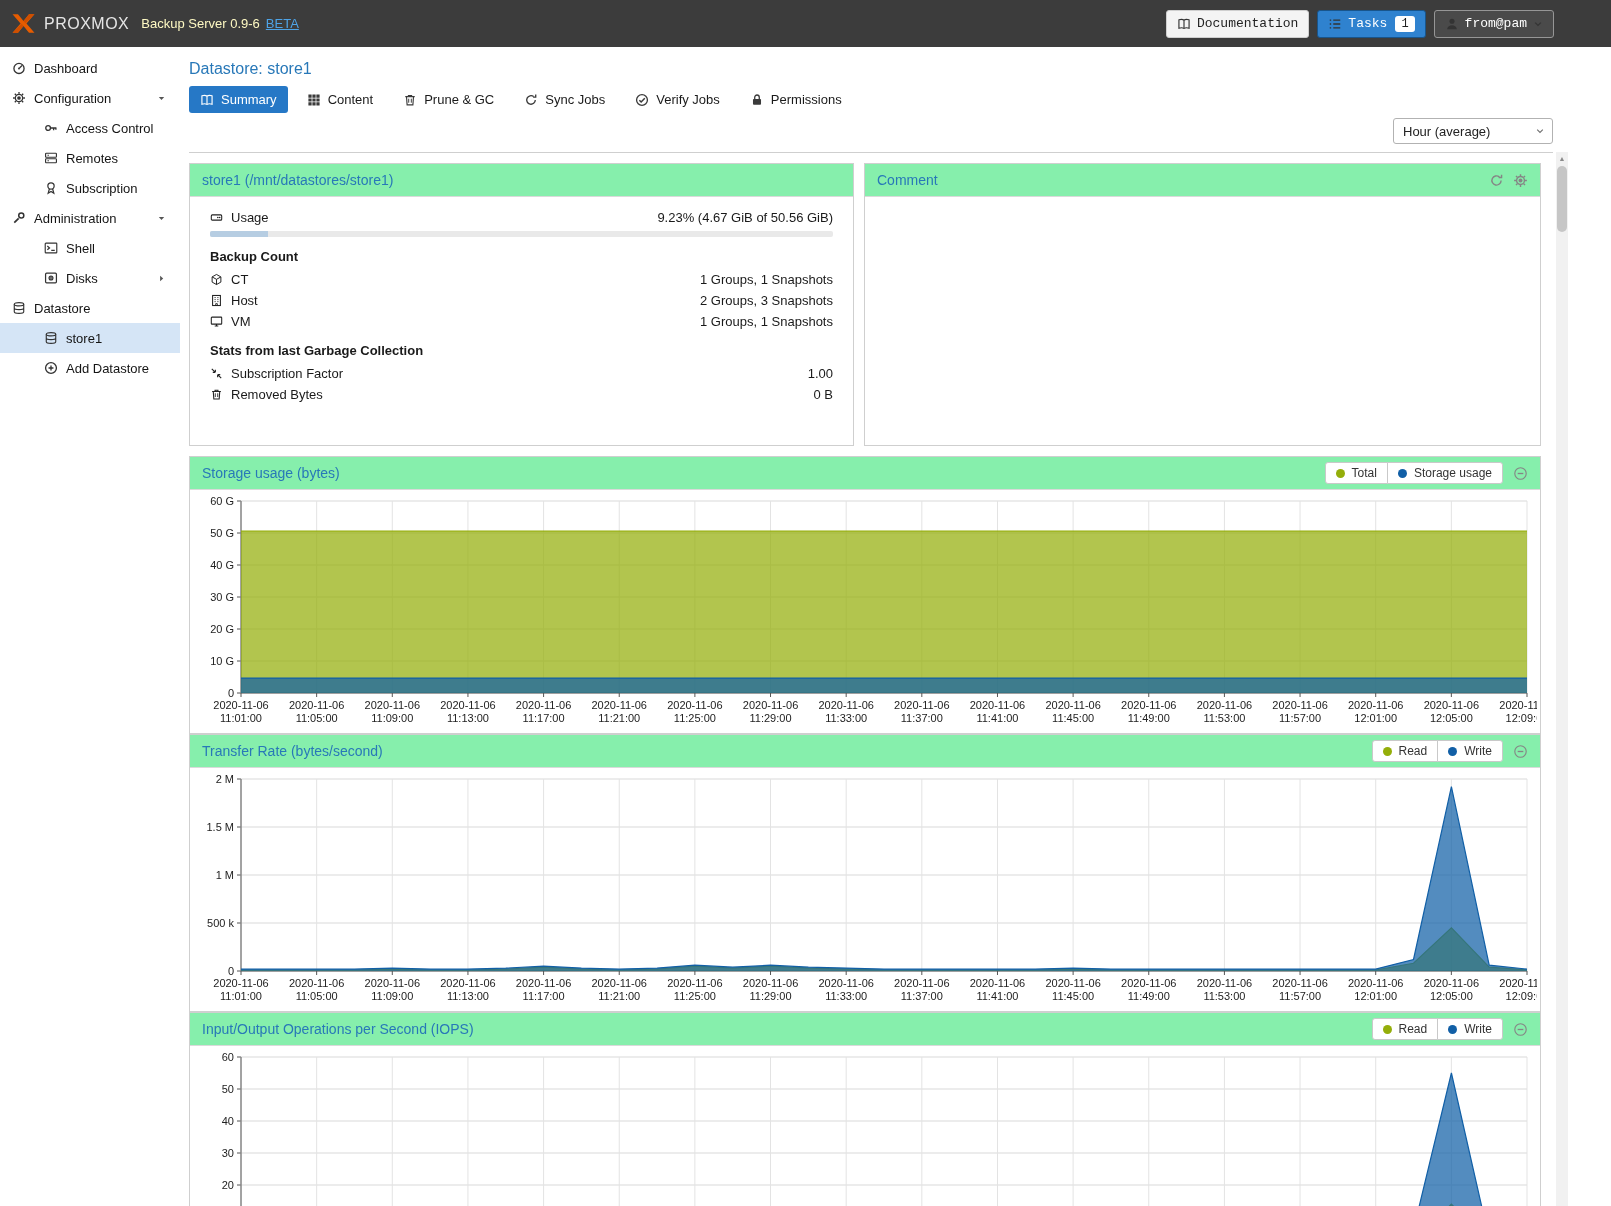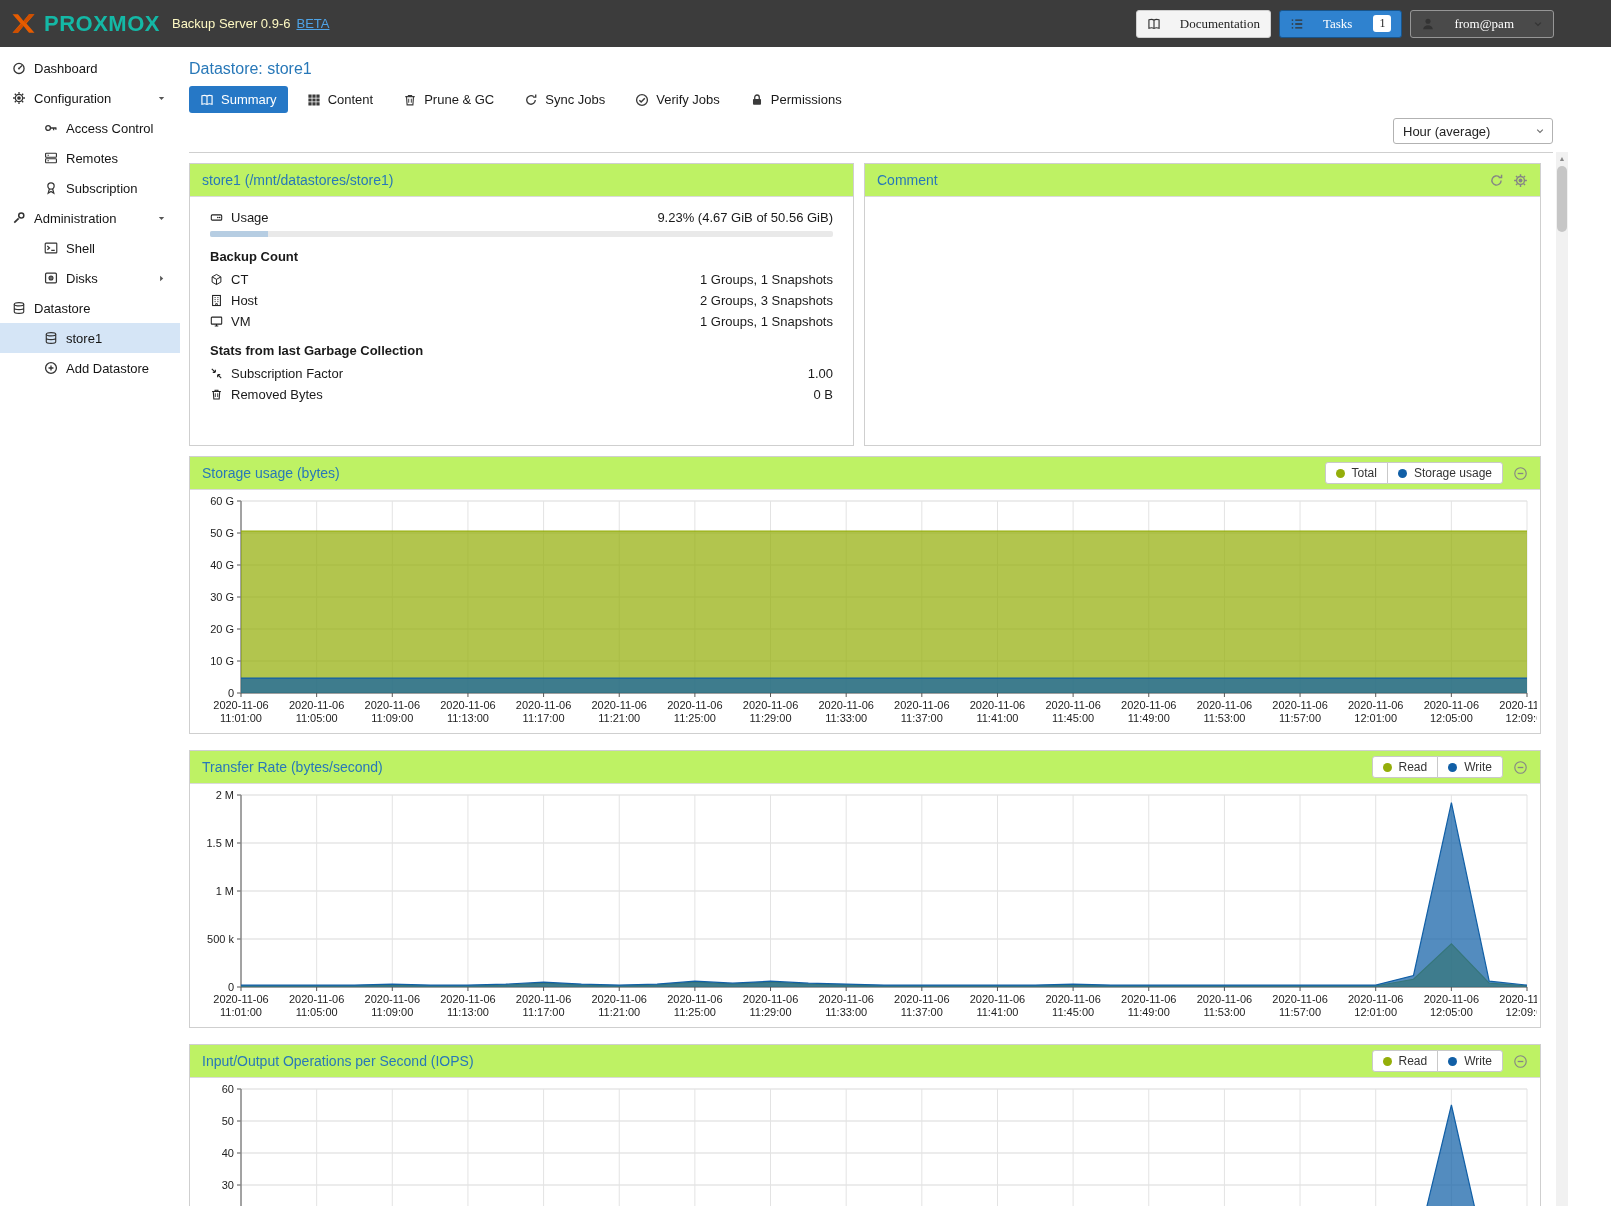--- a/index.html
+++ b/index.html
@@ -1,25 +1,25 @@
 <!DOCTYPE html>
 <html><head>
 <meta charset="utf-8">
 <style>
 *{box-sizing:border-box}
 html,body{margin:0;padding:0}
 body{width:1611px;height:1206px;overflow:hidden;background:#fff;font-family:"Liberation Sans","DejaVu Sans",sans-serif;color:#1a1a1a;font-size:13px}
 
 .topbar{height:47px;background:#3c3c3c;display:flex;align-items:center;padding:0 10px}
 .logo{width:27px;height:27px;display:block;flex:none}
-.brand-text{color:#14b8a6;font-weight:bold;font-size:22px;letter-spacing:.5px;margin-left:7px}
+.brand-text{color:#e5e5e5;font-weight:normal;font-size:16px;letter-spacing:.5px;margin-left:7px}
 .product{color:#fef9c3;font-size:13px;margin-left:12px}
 .beta{color:#4ea3e6;font-size:13px;margin-left:6px;text-decoration:underline;cursor:pointer}
 .header-actions{margin-left:auto;margin-right:47px;display:flex;gap:8px;align-items:center}
-.hbtn{display:inline-flex;align-items:center;gap:19px;height:28px;padding:0 10px;border-radius:3px;font-size:13px;border:1px solid transparent;cursor:pointer;font-family:Liberation Serif, serif}
+.hbtn{display:inline-flex;align-items:center;gap:6px;height:28px;padding:0 10px;border-radius:3px;font-size:13px;border:1px solid transparent;cursor:pointer;font-family:Liberation Mono, monospace}
 .hbtn.doc{background:#f4f4f4;border-color:#cfcfcf;color:#222}
 .hbtn.tasks{background:#2f82cf;border-color:#18558c;color:#fff}
 .hbtn.tasks .badge{background:#fff;color:#222;border-radius:3px;font-size:12px;padding:1px 6px;margin-left:2px}
 .hbtn.user{background:#4a4a4a;border-color:#969696;color:#fff}
 
 .layout{display:flex;height:1159px}
 .sidebar{width:180px;flex:none;padding-top:6px;background:#fff}
 .sb-item{position:relative;display:flex;align-items:center;gap:8px;height:30px;padding:0 24px 0 12px;cursor:pointer;font-size:13px;color:#141414}
 .sb-item.lvl1{padding-left:44px}
 .sb-item.selected{background:#d5e5f6}
@@ -38,35 +38,35 @@
 .tab.active .ic{color:#fff}
 .toolbar{margin-left:9px;width:1364px;display:flex;justify-content:flex-end;align-items:center;padding:5px 0 8px;border-bottom:1px solid #cfcfcf}
 .select{width:160px;height:26px;border:1px solid #b2b2b2;border-radius:3px;background:#fff;display:flex;align-items:center;justify-content:space-between;padding:0 7px 0 9px;font-size:13px;color:#222;cursor:pointer}
 .select .ic{color:#6f6f6f}
 
 .panels{margin:10px 0 0 9px;width:1352px}
 .row-panels{display:flex;gap:10px;margin-bottom:10px}
 .panel{border:1px solid #cfcfcf;background:#fff;overflow:hidden}
 .store-panel{width:665px;flex:none}
 .comment-panel{flex:1}
-.panel-hd{height:33px;display:flex;align-items:center;padding:0 12px;border-bottom:1px solid #dadada;background:#bef264}
+.panel-hd{height:33px;display:flex;align-items:center;padding:0 12px;border-bottom:1px solid #dadada;background:#86efac}
 .panel-title{font-size:14px;color:#2878b8}
 .panel-hd .tools{margin-left:auto;display:flex;gap:9px;align-items:center}
 .panel-bd{background:#fff}
 .store-bd{padding:9px 20px 12px}
 .comment-bd{height:248px}
 .info-row{display:flex;align-items:center;height:19px;margin:2px 0}
 .info-row .ic{width:13px;height:13px;color:#222}
 .info-row .lbl{margin-left:8px}
 .info-row .val{margin-left:auto}
 .pbar{height:6px;background:#e9e9e9;border-radius:2px;margin:4px 0 2px;overflow:hidden}
 .pfill{height:100%;background:#b6cde2}
 .sect{font-weight:bold;margin:12px 0 6px}
 
-.chart-panel{margin-bottom:16px}
+.chart-panel{margin-bottom:0}
 .legend{margin-left:auto;display:flex}
 .leg-item{display:inline-flex;align-items:center;gap:7px;height:22px;padding:0 10px;border:1px solid #c9c9c9;background:#fff;font-size:12px;color:#333;cursor:pointer}
 .leg-item + .leg-item{margin-left:-1px}
 .leg-item:first-child{border-radius:3px 0 0 3px}
 .leg-item:last-child{border-radius:0 3px 3px 0}
 .dot{width:9px;height:9px;border-radius:50%;flex:none}
 .panel-hd .collapse{margin-left:10px}
 .chart-bd{padding:3px 3px 2px}
 .chart{width:1344px;height:238px}
 

